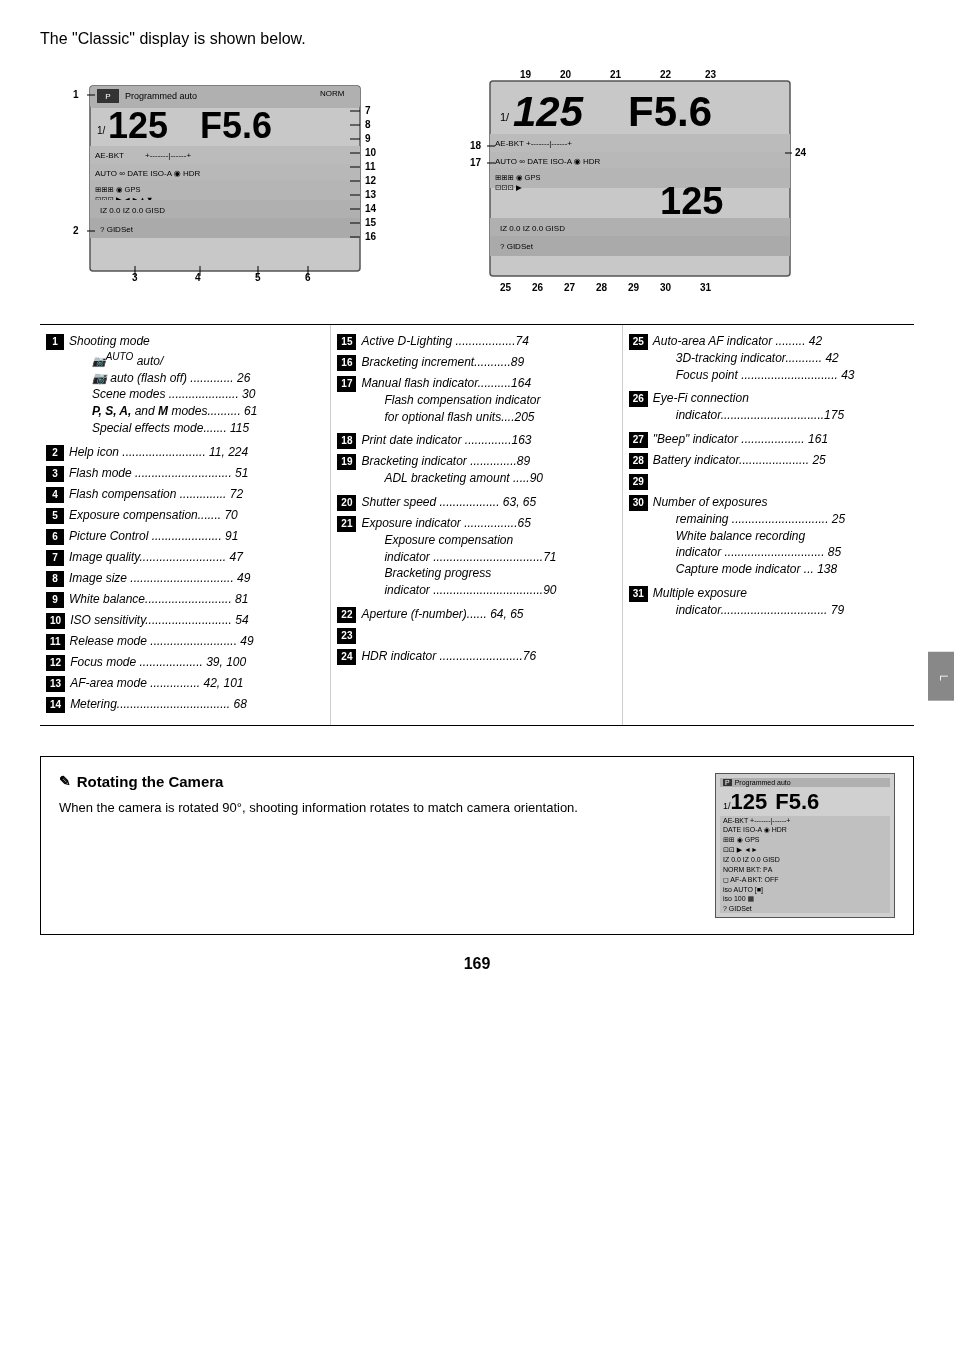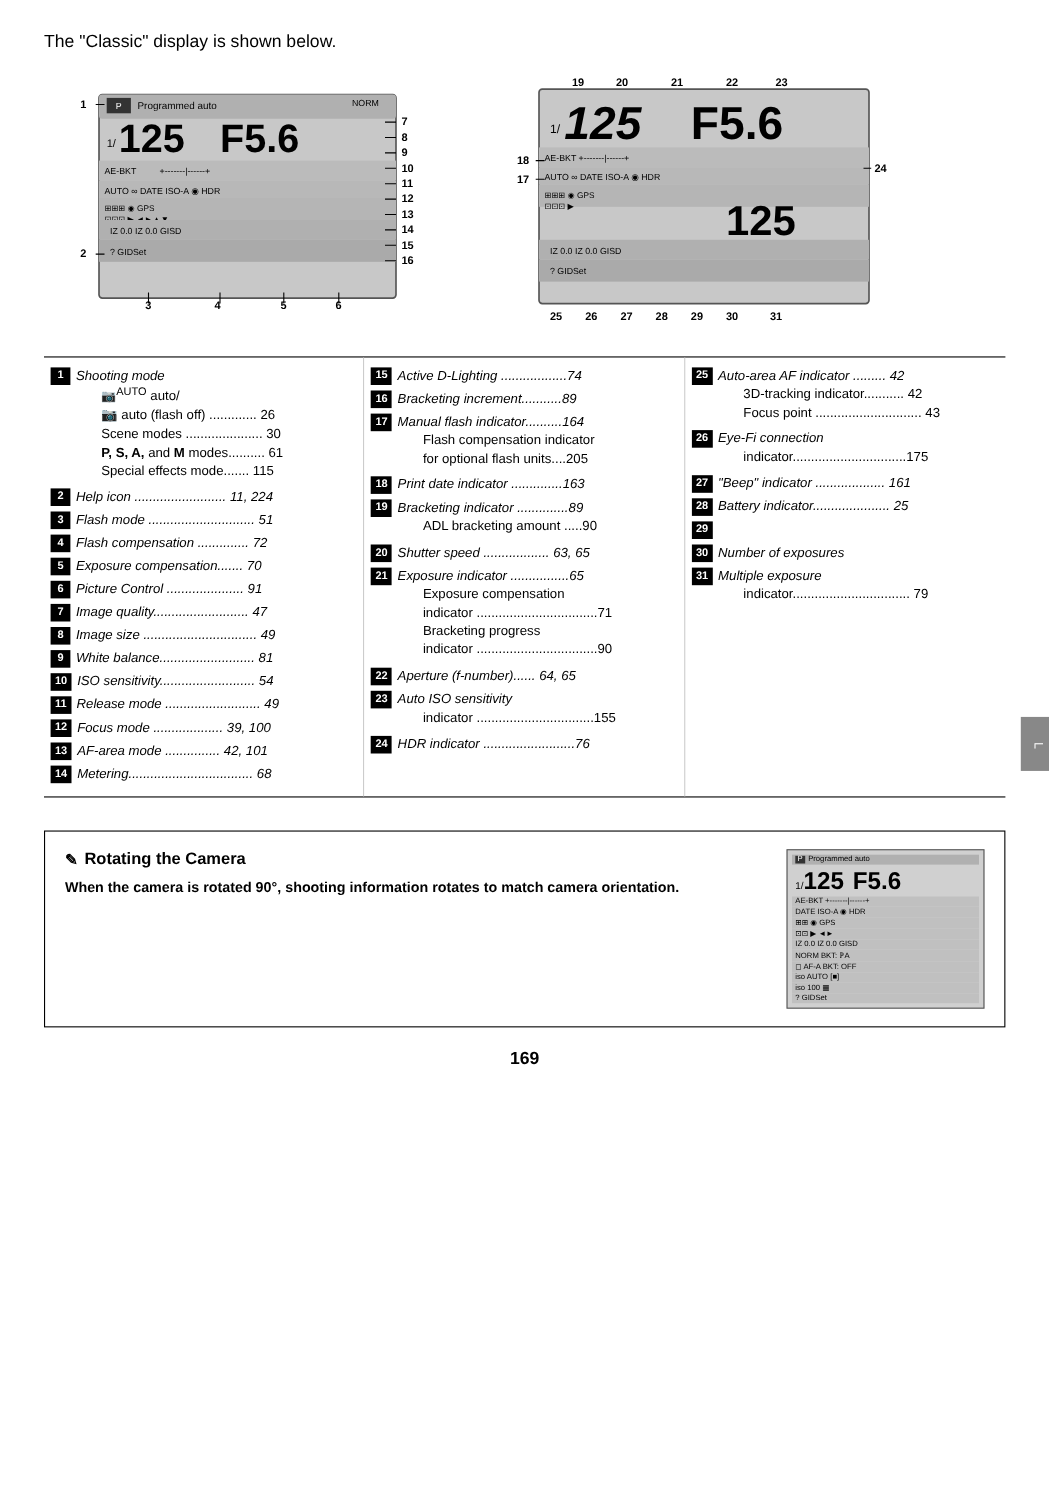--- a/index.html
+++ b/index.html
@@ -52,20 +52,21 @@
     .item-text {
       font-size: 12px;
       line-height: 1.4;
       font-style: italic;
     }
     .item-indent {
       padding-left: 23px;
       font-size: 12px;
       line-height: 1.4;
       margin-bottom: 3px;
+      font-style: italic;
     }
     
     .note-box {
       border: 1.5px solid #000;
       padding: 16px 18px;
       display: flex;
       gap: 20px;
       margin-bottom: 20px;
     }
     .note-content { flex: 1; }
@@ -76,21 +77,20 @@
       display: flex;
       align-items: center;
       gap: 6px;
     }
     .note-icon {
       font-size: 14px;
     }
     .note-text {
       font-size: 13px;
       line-height: 1.5;
-      font-weight: bold;
     }
     .note-image {
       width: 180px;
       flex-shrink: 0;
     }
     .mini-camera {
       border: 1.5px solid #555;
       background: #d0d0d0;
       padding: 4px;
       font-size: 8px;
@@ -378,24 +378,20 @@
         <div class="item-text">Exposure indicator ................65</div>
         <div class="item-indent">Exposure compensation<br>indicator .................................71<br>Bracketing progress<br>indicator .................................90</div>
       </div>
     </div>
     <div class="item-row">
       <span class="item-num">22</span>
       <span class="item-text">Aperture (f-number)...... 64, 65</span>
     </div>
     <div class="item-row">
       <span class="item-num">23</span>
-      <div>
-        <div class="item-text">Auto ISO sensitivity</div>
-        <div class="item-indent">indicator ................................155</div>
-      </div>
     </div>
     <div class="item-row">
       <span class="item-num">24</span>
       <span class="item-text">HDR indicator .........................76</span>
     </div>
   </div>
 
   <div class="items-col">
     <div class="item-row">
       <span class="item-num">25</span>
@@ -419,20 +415,21 @@
       <span class="item-num">28</span>
       <span class="item-text">Battery indicator..................... 25</span>
     </div>
     <div class="item-row">
       <span class="item-num">29</span>
     </div>
     <div class="item-row">
       <span class="item-num">30</span>
       <div>
         <div class="item-text">Number of exposures</div>
+        <div class="item-indent">remaining ............................. 25<br>White balance recording<br>indicator .............................. 85<br>Capture mode indicator ... 138</div>
       </div>
     </div>
     <div class="item-row">
       <span class="item-num">31</span>
       <div>
         <div class="item-text">Multiple exposure</div>
         <div class="item-indent">indicator................................ 79</div>
       </div>
     </div>
   </div>

